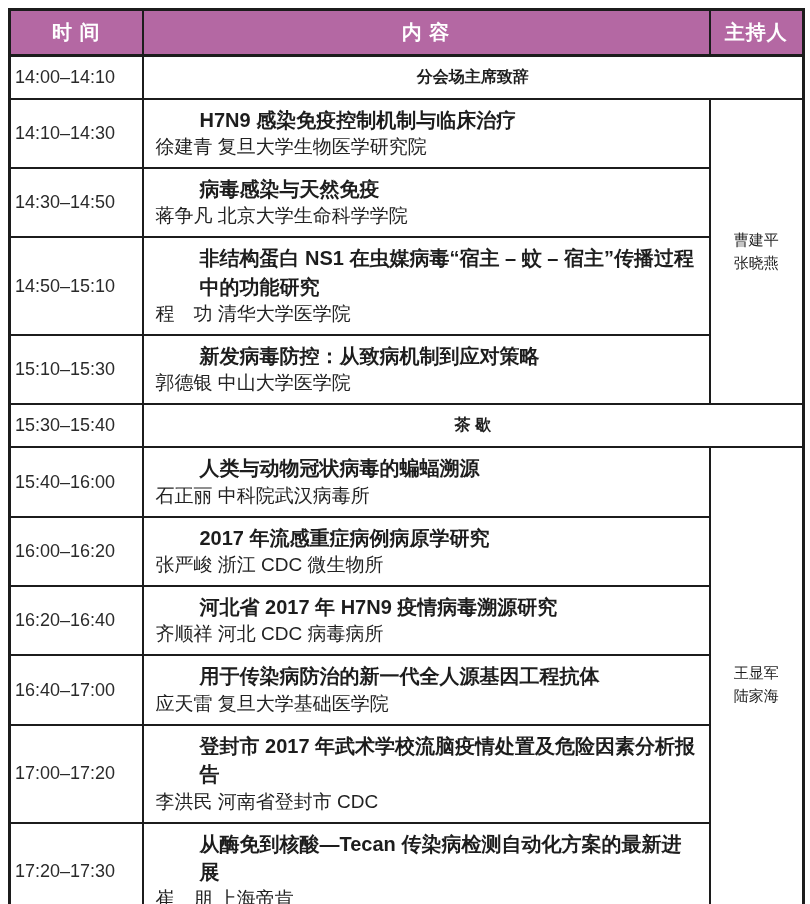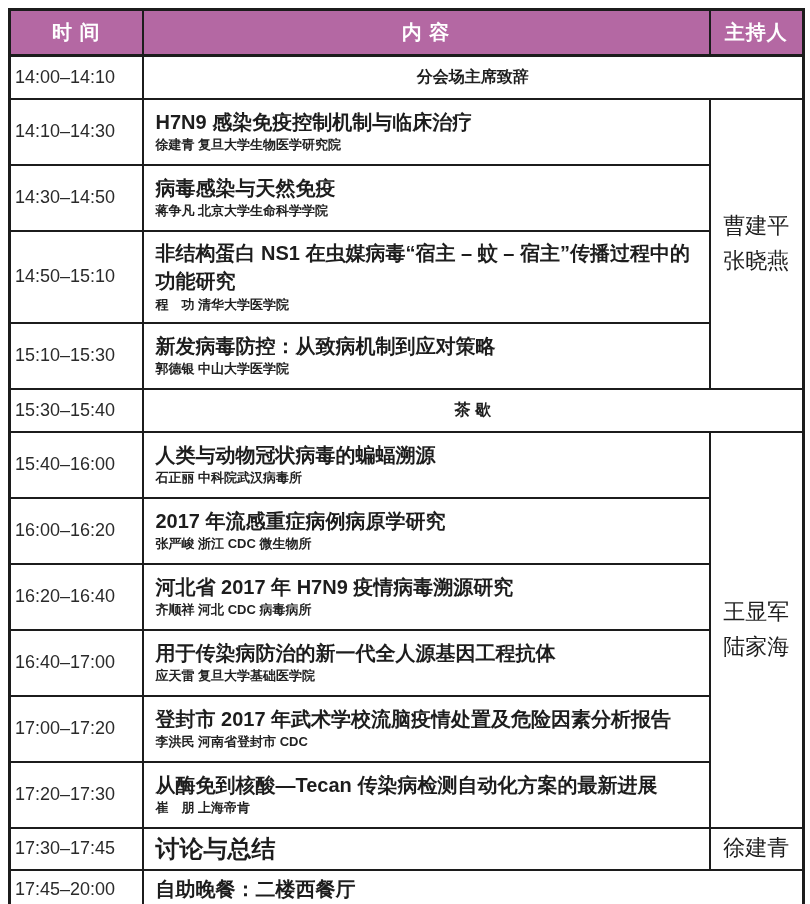--- a/index.html
+++ b/index.html
@@ -49,24 +49,25 @@
   }
   
   td.content {
     padding: 6px 12px;
     text-align: left;
   }
   .title {
     font-weight: bold;
     font-size: 20px;
     line-height: 1.42;
+    margin-left: 44px;
   }
   .speaker {
-    font-weight: bold;
-    font-size: 13px;
+    font-weight: normal;
+    font-size: 19px;
     line-height: 1.42;
     color: #222222;
   }
   
   td.merged-center {
     text-align: center;
     font-weight: bold;
     font-size: 16px;
     padding: 4px 10px;
   }
@@ -78,21 +79,21 @@
   }
   td.plain-left {
     text-align: left;
     font-weight: bold;
     font-size: 24px;
     padding: 4px 12px;
   }
   
   td.host {
     text-align: center;
-    font-size: 22px;
+    font-size: 15px;
     font-weight: normal;
     padding: 2px;
     line-height: 1.55;
     margin-left: 27px;
   }
   
   tr.rh-a  { height: 43px; }  
   tr.rh-b  { height: 66px; }  
   tr.rh-c  { height: 92px; }  
   tr.rh-d  { height: 40px; }  

